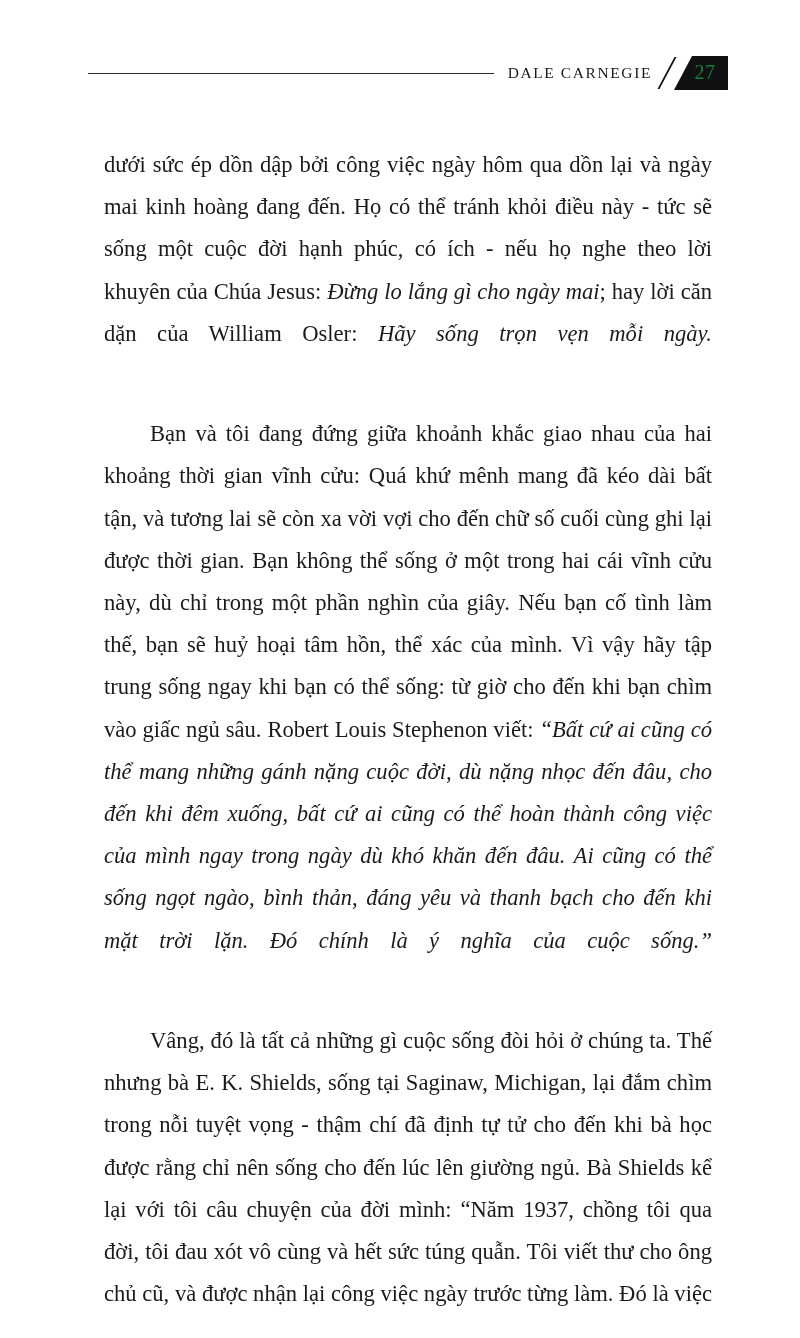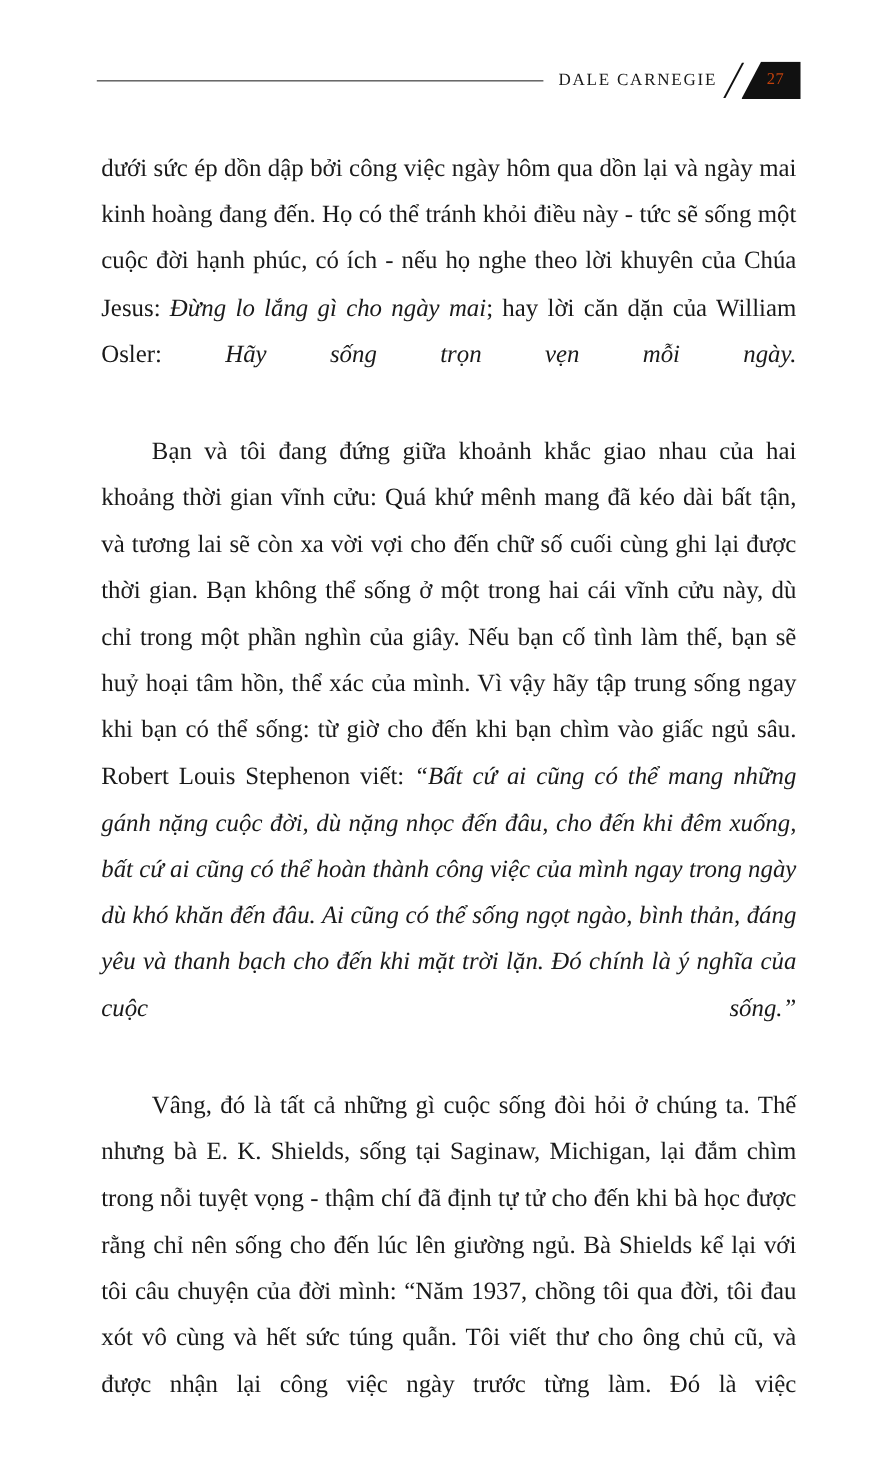--- a/index.html
+++ b/index.html
@@ -74,36 +74,36 @@
   }
   .folio-num {
     position: absolute;
     top: 0;
     left: 10px;
     width: 54px;
     height: 32px;
     display: flex;
     align-items: center;
     justify-content: center;
-    color: #c2410c;
-    font-size: 15px;
+    color: #15803d;
+    font-size: 20px;
     letter-spacing: 0.5px;
     padding-left: 8px;
     box-sizing: border-box;
   }
 
   
   .body-col {
     position: absolute;
     top: 128px;
     left: 88px;
     width: 640px;
   }
   p.para {
-    margin: 4px;
+    margin: 16px;
     font-size: 22.6px;
     line-height: 42.2px;
     text-align: justify;
     text-justify: inter-word;
     hyphens: none;
     color: #1a1a1a;
   }
   p.para + p.para {
     text-indent: 46px;
   }

